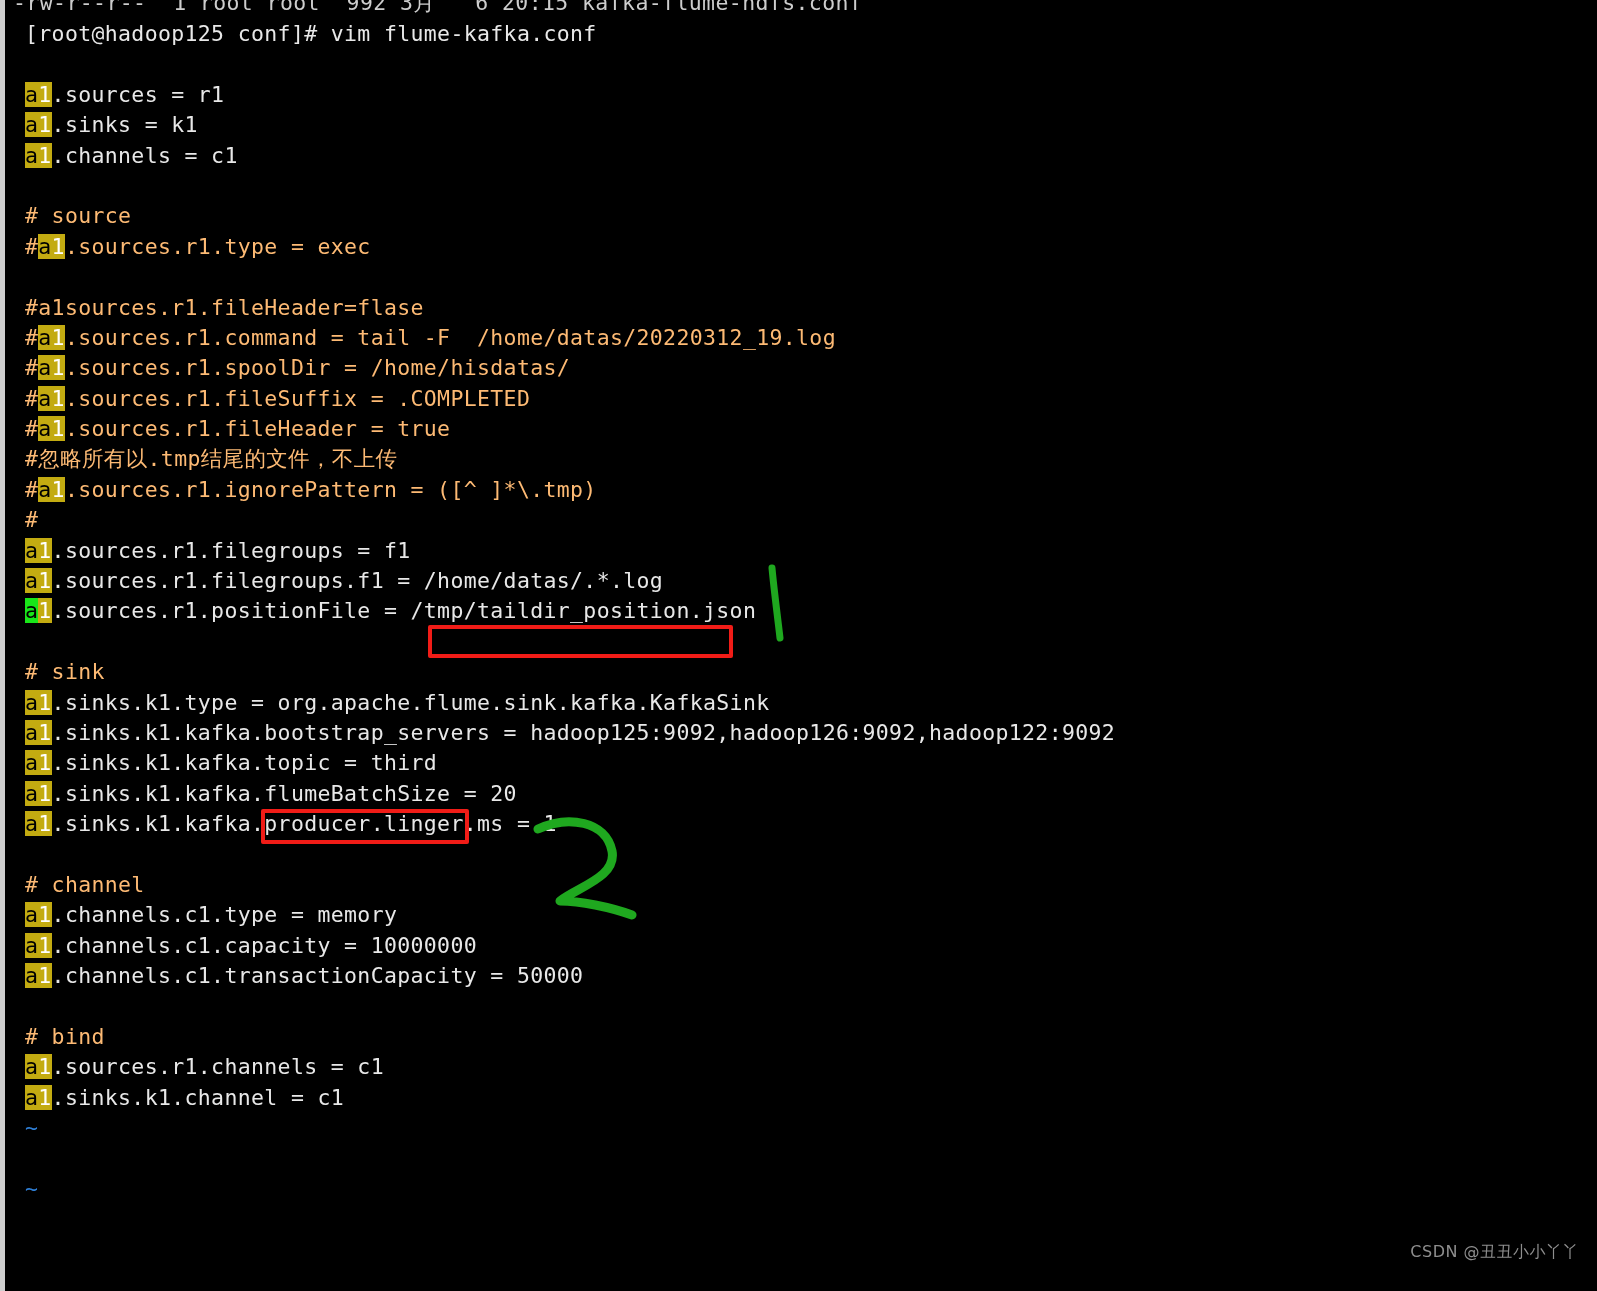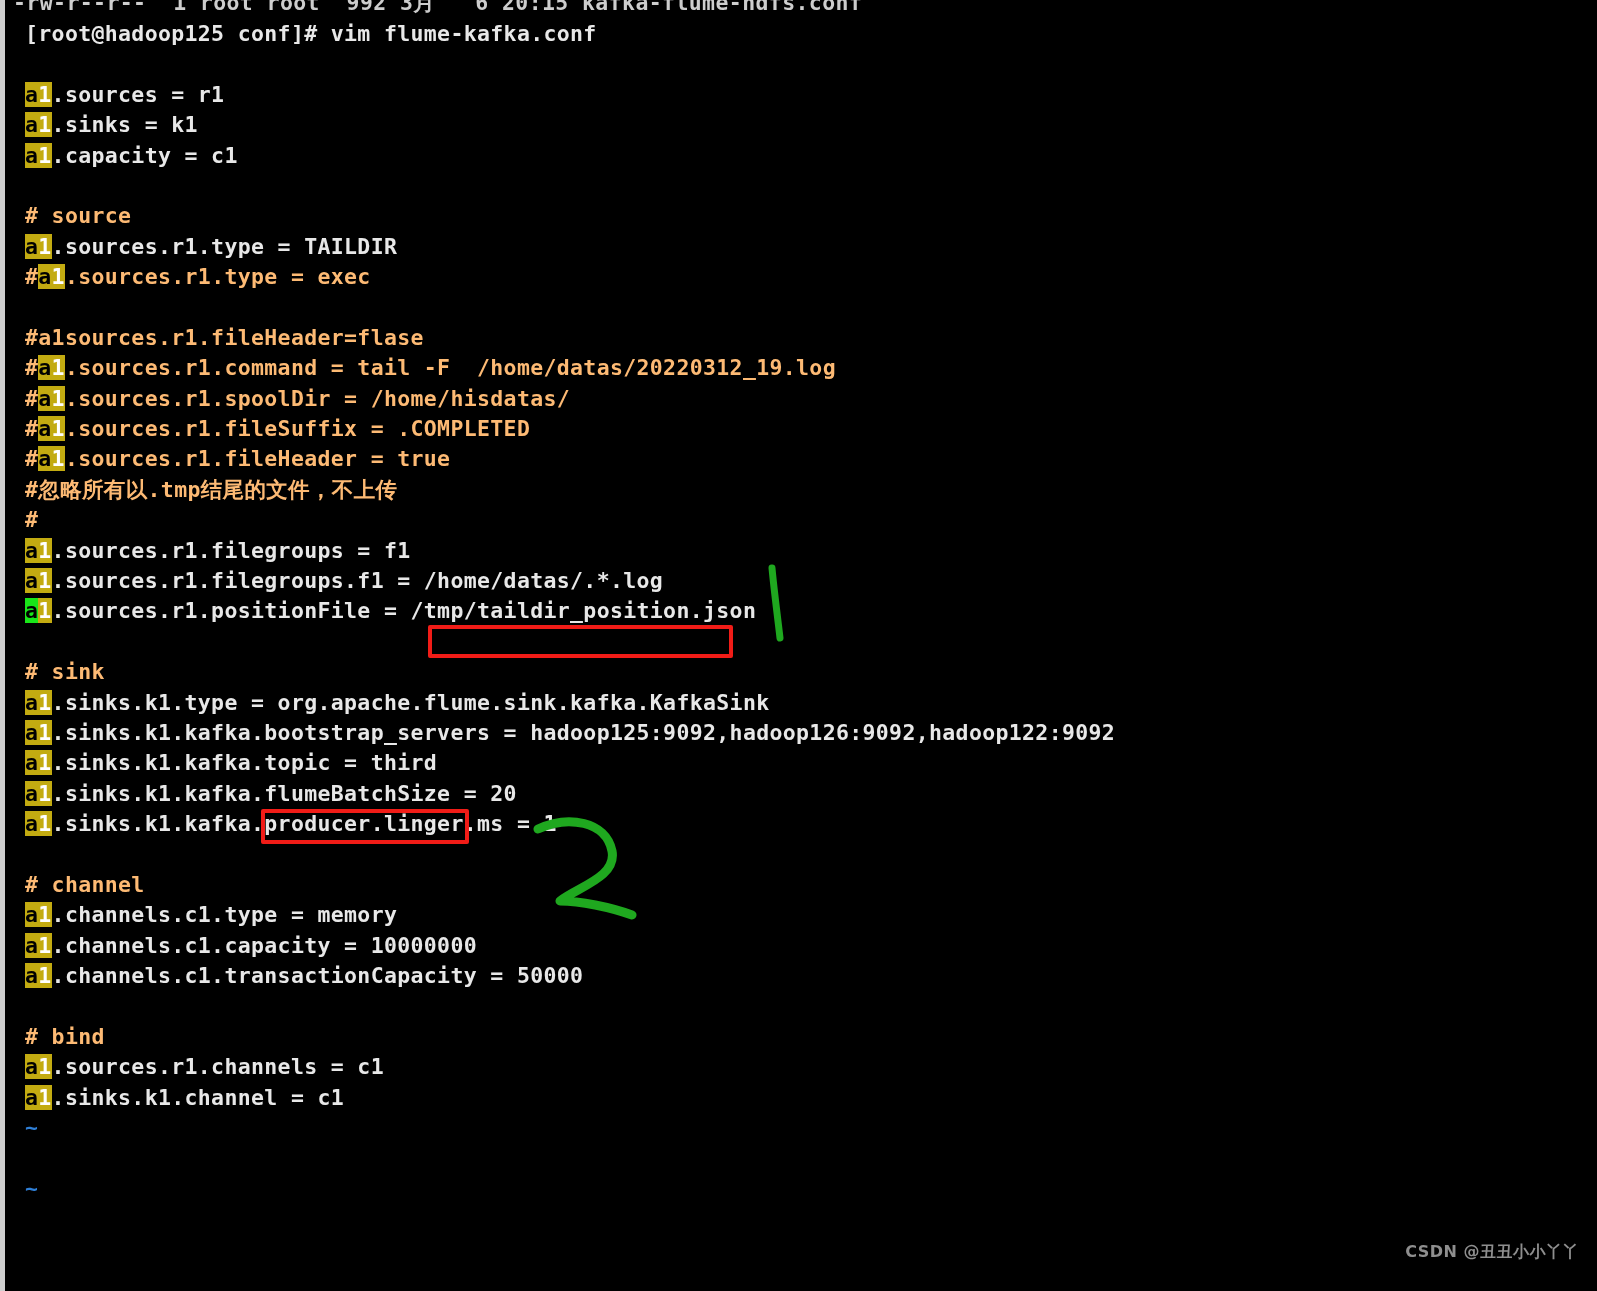--- a/index.html
+++ b/index.html
@@ -13,21 +13,20 @@
     font-family: "DejaVu Sans Mono", "Liberation Mono", monospace;
   }
 
   #terminal {
     position: relative;
     width: 1597px;
     height: 1291px;
     background: #000000;
     border-left: 5px solid #cfcfcf;
     overflow: hidden;
-    font-weight: bold;
   }
 
   
   .clipped-top {
     position: absolute;
     top: -12px;
     left: 8px;
     color: #d8d8d8;
     font-size: 21.5px;
     letter-spacing: 0.4px;
@@ -99,32 +98,32 @@
 
 <div id="terminal">
 
   <div class="clipped-top">-rw-r--r--  1 root root  992 3月   6 20:15 kafka-flume-hdfs.conf</div>
 
   <div id="lines">
       <div class="line"><span class="c-plain">[root@hadoop125 conf]# vim flume-kafka.conf</span></div>
       <div class="line blank"> </div>
       <div class="line"><span class="hl"><span>a</span><span class="num">1</span></span><span class="c-plain">.sources = r1</span></div>
       <div class="line"><span class="hl"><span>a</span><span class="num">1</span></span><span class="c-plain">.sinks = k1</span></div>
-      <div class="line"><span class="hl"><span>a</span><span class="num">1</span></span><span class="c-plain">.capacity = c1</span></div>
+      <div class="line"><span class="hl"><span>a</span><span class="num">1</span></span><span class="c-plain">.channels = c1</span></div>
       <div class="line blank"> </div>
       <div class="line"><span class="c-comment"># source</span></div>
-      <div class="line"><span class="hl"><span>a</span><span class="num">1</span></span><span class="c-plain">.sources.r1.type = TAILDIR</span></div>
       <div class="line"><span class="c-comment">#</span><span class="hl"><span>a</span><span class="num">1</span></span><span class="c-comment">.sources.r1.type = exec</span></div>
       <div class="line blank"> </div>
       <div class="line"><span class="c-comment">#a1sources.r1.fileHeader=flase</span></div>
       <div class="line"><span class="c-comment">#</span><span class="hl"><span>a</span><span class="num">1</span></span><span class="c-comment">.sources.r1.command = tail -F  /home/datas/20220312_19.log</span></div>
       <div class="line"><span class="c-comment">#</span><span class="hl"><span>a</span><span class="num">1</span></span><span class="c-comment">.sources.r1.spoolDir = /home/hisdatas/</span></div>
       <div class="line"><span class="c-comment">#</span><span class="hl"><span>a</span><span class="num">1</span></span><span class="c-comment">.sources.r1.fileSuffix = .COMPLETED</span></div>
       <div class="line"><span class="c-comment">#</span><span class="hl"><span>a</span><span class="num">1</span></span><span class="c-comment">.sources.r1.fileHeader = true</span></div>
       <div class="line"><span class="c-comment">#忽略所有以.tmp结尾的文件，不上传</span></div>
+      <div class="line"><span class="c-comment">#</span><span class="hl"><span>a</span><span class="num">1</span></span><span class="c-comment">.sources.r1.ignorePattern = ([^ ]*\.tmp)</span></div>
       <div class="line"><span class="c-comment">#</span></div>
       <div class="line"><span class="hl"><span>a</span><span class="num">1</span></span><span class="c-plain">.sources.r1.filegroups = f1</span></div>
       <div class="line"><span class="hl"><span>a</span><span class="num">1</span></span><span class="c-plain">.sources.r1.filegroups.f1 = /home/datas/.*.log</span></div>
       <div class="line"><span class="hl"><span class="cursor">a</span><span class="num">1</span></span><span class="c-plain">.sources.r1.positionFile = /tmp/taildir_position.json</span></div>
       <div class="line blank"> </div>
       <div class="line"><span class="c-comment"># sink</span></div>
       <div class="line"><span class="hl"><span>a</span><span class="num">1</span></span><span class="c-plain">.sinks.k1.type = org.apache.flume.sink.kafka.KafkaSink</span></div>
       <div class="line"><span class="hl"><span>a</span><span class="num">1</span></span><span class="c-plain">.sinks.k1.kafka.bootstrap_servers = hadoop125:9092,hadoop126:9092,hadoop122:9092</span></div>
       <div class="line"><span class="hl"><span>a</span><span class="num">1</span></span><span class="c-plain">.sinks.k1.kafka.topic = third</span></div>
       <div class="line"><span class="hl"><span>a</span><span class="num">1</span></span><span class="c-plain">.sinks.k1.kafka.flumeBatchSize = 20</span></div>

